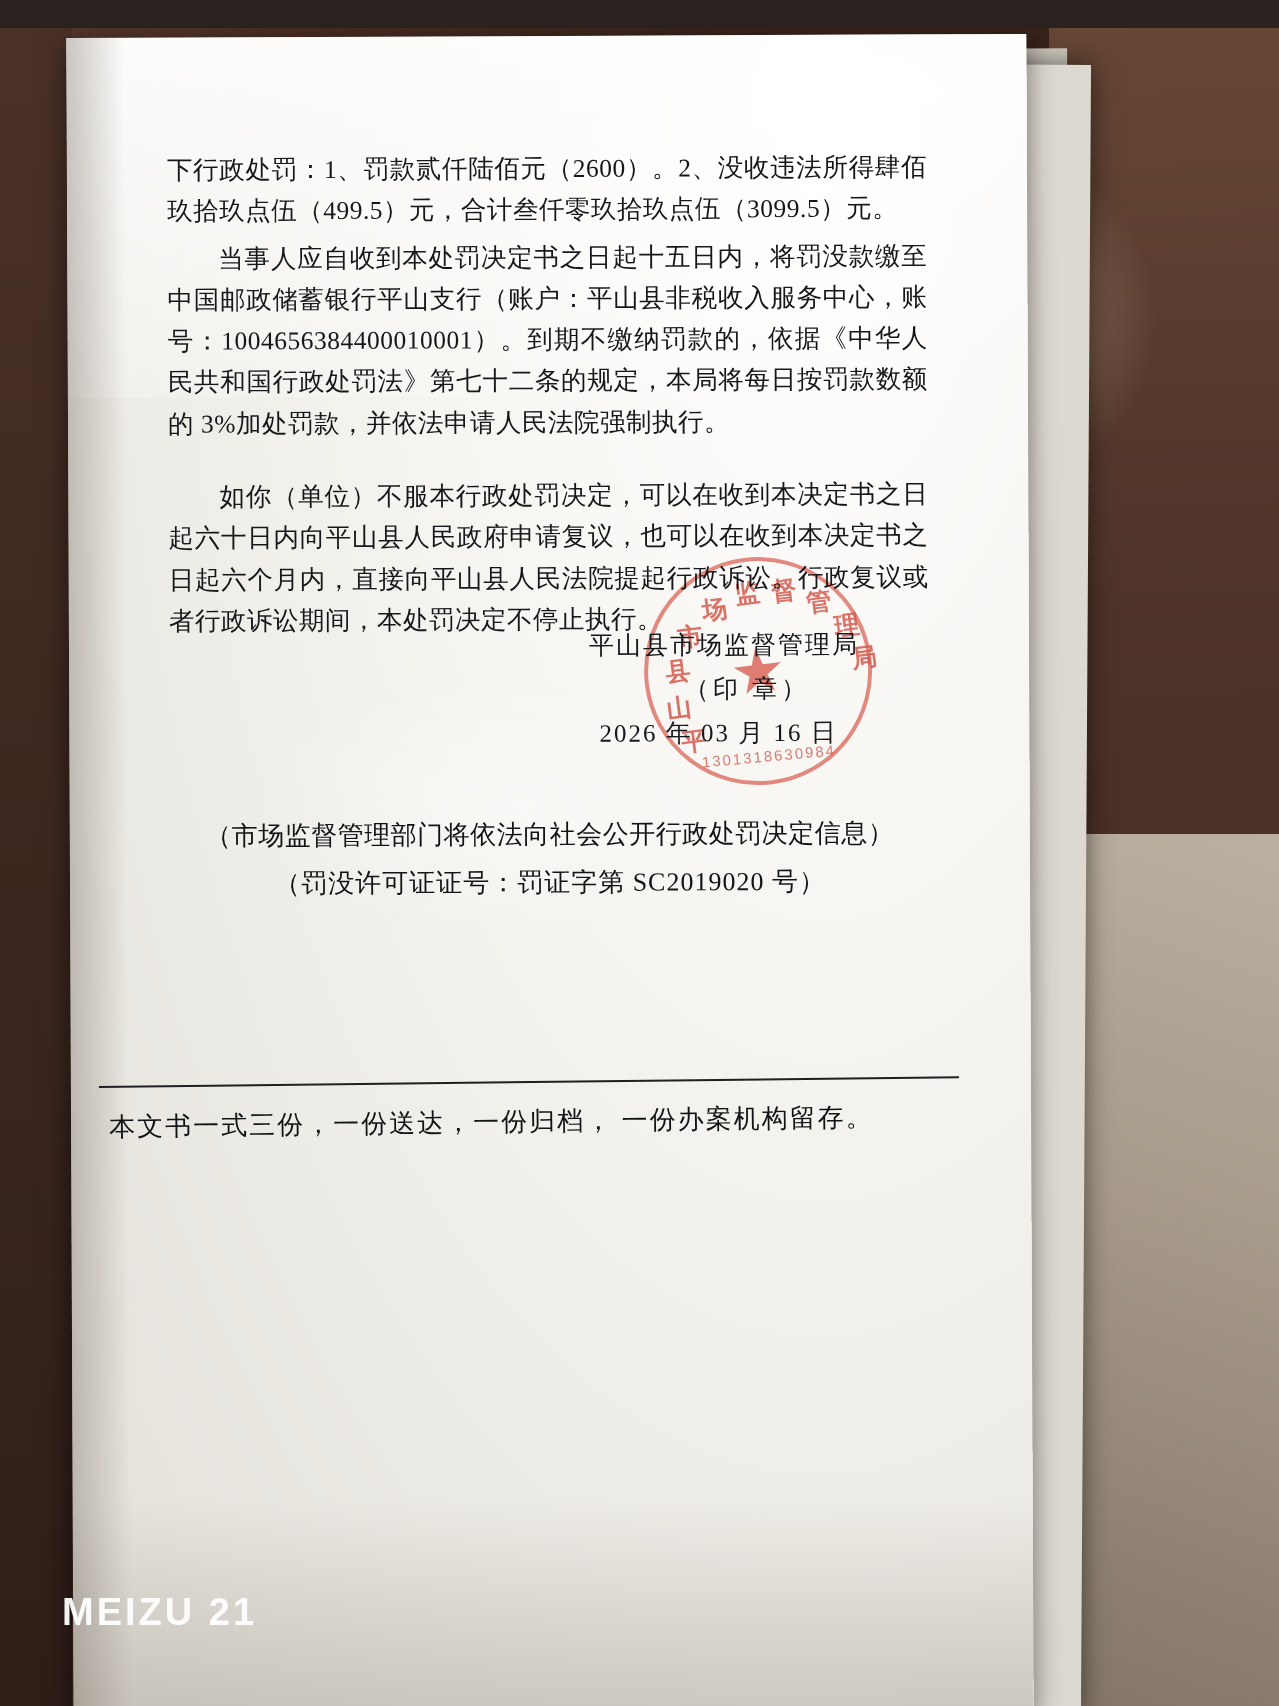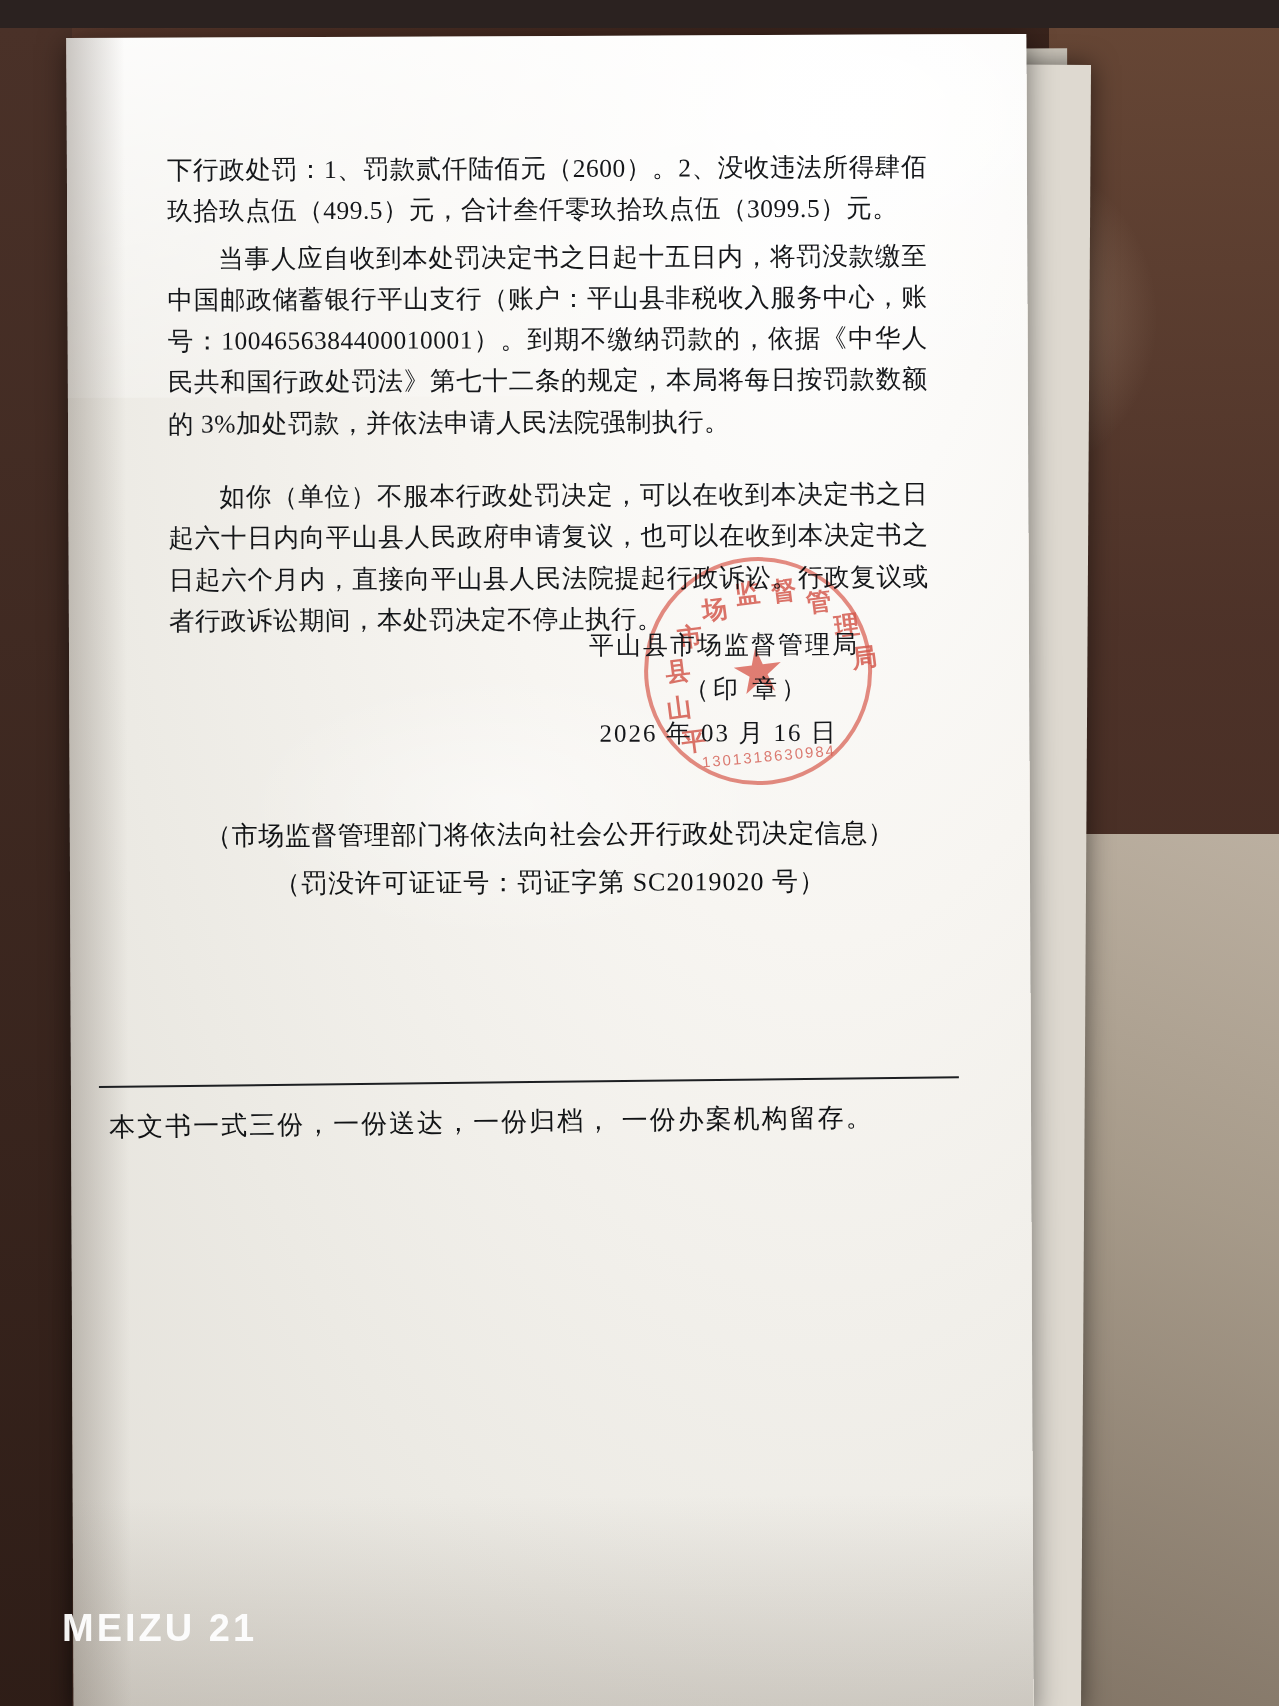--- a/index.html
+++ b/index.html
@@ -225,21 +225,21 @@
     color: #111315;
     font-size: 26px;
     letter-spacing: 2px;
     transform: rotate(-0.5deg);
   }
 
   
   .brand {
     position: absolute;
     left: 62px;
-    bottom: 84px;
+    bottom: 100px;
     color: #ffffff;
     font-family: "Liberation Sans", sans-serif;
     font-weight: 700;
     font-size: 38px;
     letter-spacing: 3px;
     opacity: .95;
   }
 
   
   .glare-a {

